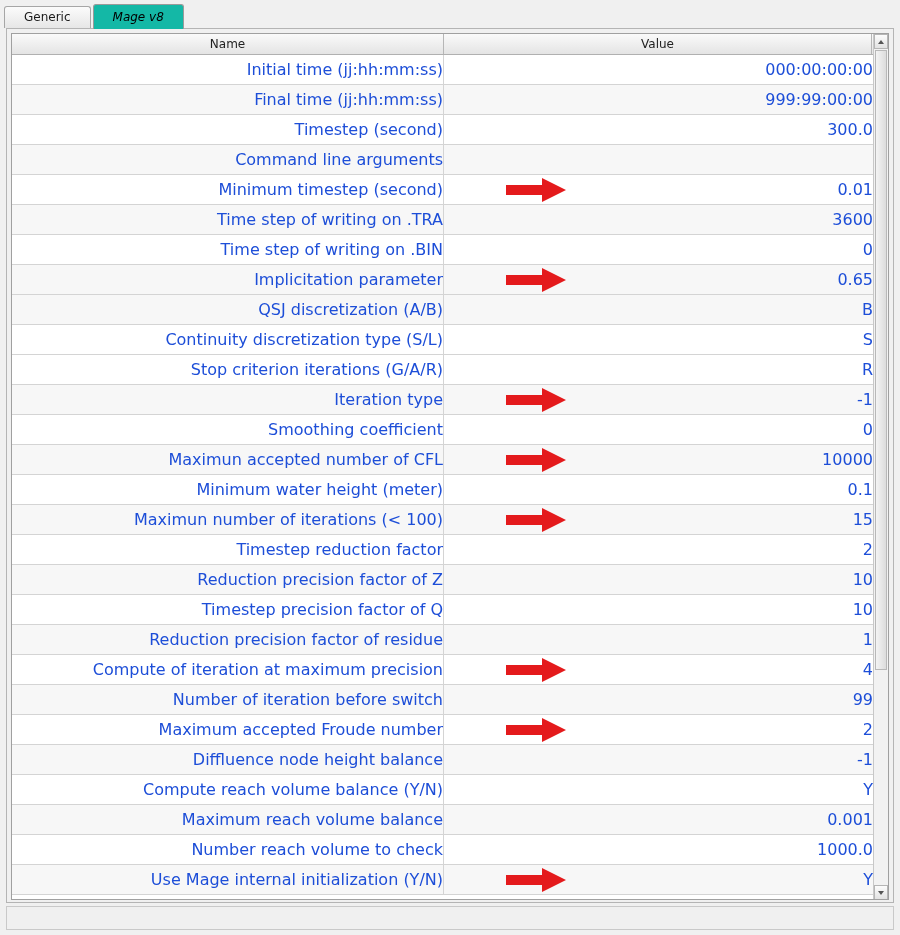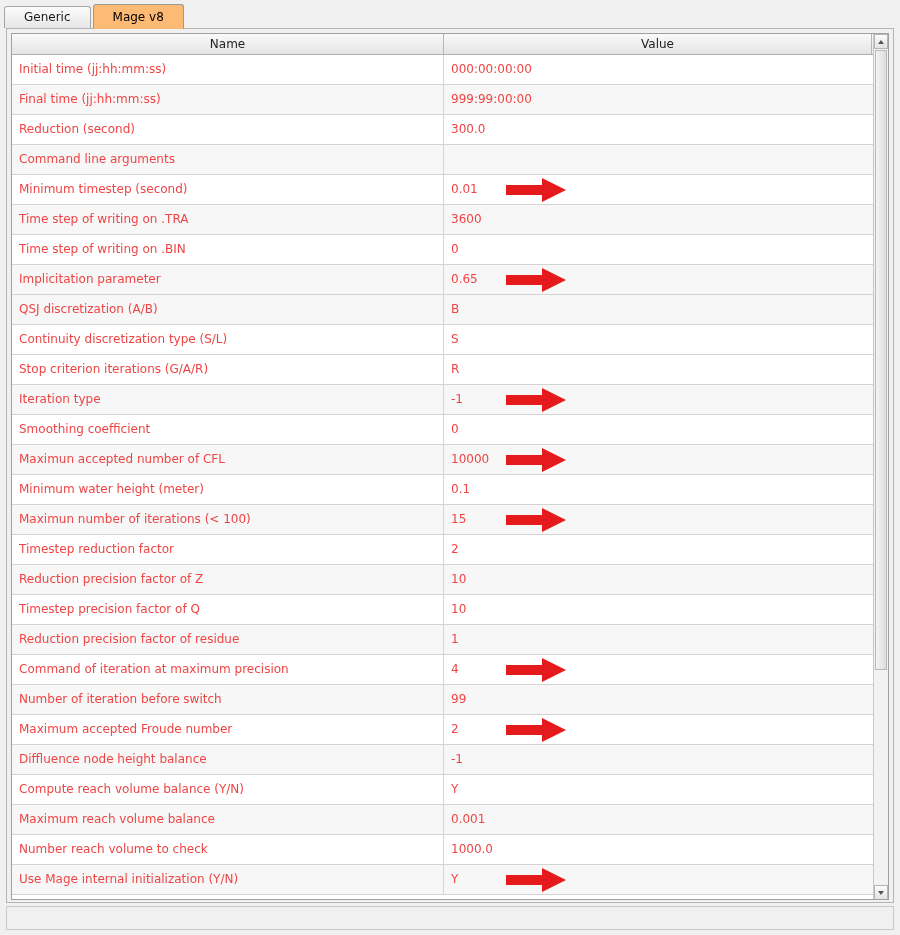--- a/index.html
+++ b/index.html
@@ -37,25 +37,26 @@
     border-radius: 3px 3px 0 0;
     background: linear-gradient(to bottom, #fbfbfb, #e6e6e6);
     margin-right: 2px;
     cursor: default;
     position: relative;
     top: 1px;
   }
   .tab.active {
     height: 24px;
     line-height: 24px;
-    background: #fdba74;
+    background: #14b8a6;
     border-color: #9a9a9a;
     color: #000;
     top: 2px;
     z-index: 2;
+    font-style: italic;
   }
 
   
   .panel {
     position: absolute;
     left: 6px;
     top: 28px;
     width: 888px;
     height: 875px;
     background: #f0f0f0;
@@ -109,28 +110,29 @@
     height: 845px;
     overflow: hidden;
   }
   .row {
     display: flex;
     height: 30px;
     box-sizing: border-box;
     border-bottom: 1px solid #d4d4d4;
   }
   .row .cell {
-    font-size: 12px;
-    color: #ef4444;
+    font-size: 16px;
+    color: #1d4ed8;
     line-height: 29px;
     padding-left: 7px;
     box-sizing: border-box;
     overflow: hidden;
     white-space: nowrap;
     background: #ffffff;
+    text-align: right;
   }
   .row .c-name {
     width: 432px;
     border-right: 1px solid #d4d4d4;
   }
   .row .c-value {
     width: 429px;
     position: relative;
   }
   .row.alt .cell { background: #f7f7f7; }
@@ -237,21 +239,21 @@
       <div class="rows" id="rows">
           <div class="row">
             <div class="cell c-name">Initial time (jj:hh:mm:ss)</div>
             <div class="cell c-value"><span>000:00:00:00</span></div>
           </div>
           <div class="row alt">
             <div class="cell c-name">Final time (jj:hh:mm:ss)</div>
             <div class="cell c-value"><span>999:99:00:00</span></div>
           </div>
           <div class="row">
-            <div class="cell c-name">Reduction (second)</div>
+            <div class="cell c-name">Timestep (second)</div>
             <div class="cell c-value"><span>300.0</span></div>
           </div>
           <div class="row alt">
             <div class="cell c-name">Command line arguments</div>
             <div class="cell c-value"><span></span></div>
           </div>
           <div class="row">
             <div class="cell c-name">Minimum timestep (second)</div>
             <div class="cell c-value"><span>0.01</span><svg class="arrow" viewBox="0 0 62 26">
                 <path d="M62 13 L38 1 L38 8 L2 8 L2 18 L38 18 L38 25 Z" fill="#e41a1c"></path>
@@ -319,21 +321,21 @@
           </div>
           <div class="row">
             <div class="cell c-name">Timestep precision factor of Q</div>
             <div class="cell c-value"><span>10</span></div>
           </div>
           <div class="row alt">
             <div class="cell c-name">Reduction precision factor of residue</div>
             <div class="cell c-value"><span>1</span></div>
           </div>
           <div class="row">
-            <div class="cell c-name">Command of iteration at maximum precision</div>
+            <div class="cell c-name">Compute of iteration at maximum precision</div>
             <div class="cell c-value"><span>4</span><svg class="arrow" viewBox="0 0 62 26">
                 <path d="M62 13 L38 1 L38 8 L2 8 L2 18 L38 18 L38 25 Z" fill="#e41a1c"></path>
               </svg></div>
           </div>
           <div class="row alt">
             <div class="cell c-name">Number of iteration before switch</div>
             <div class="cell c-value"><span>99</span></div>
           </div>
           <div class="row">
             <div class="cell c-name">Maximum accepted Froude number</div>

